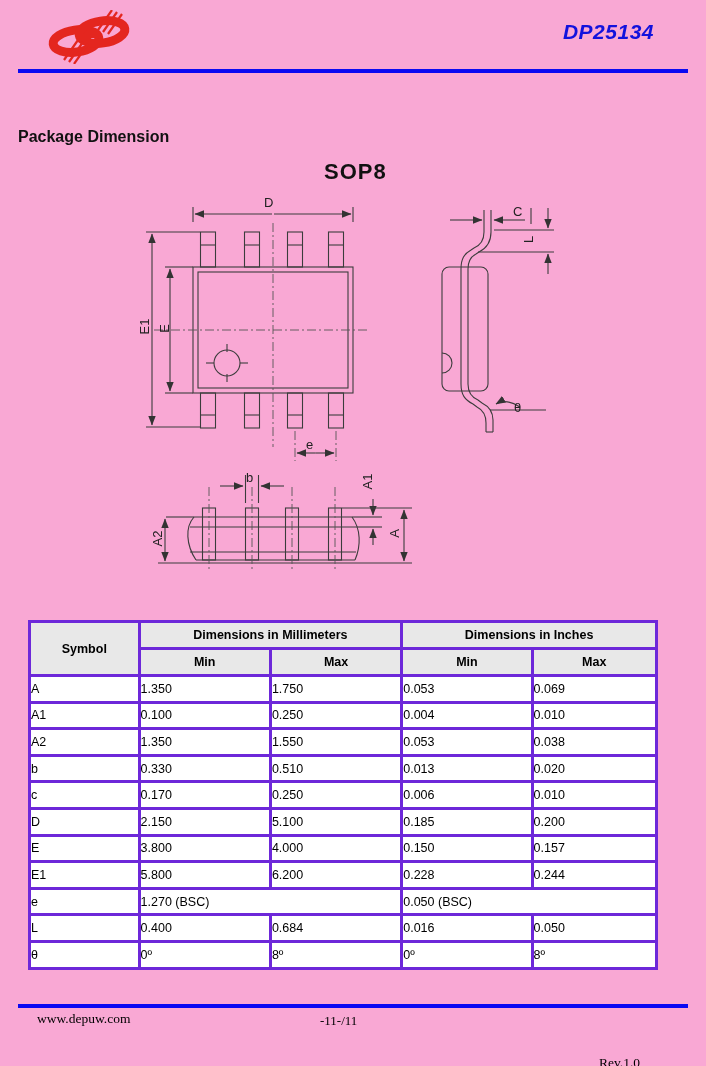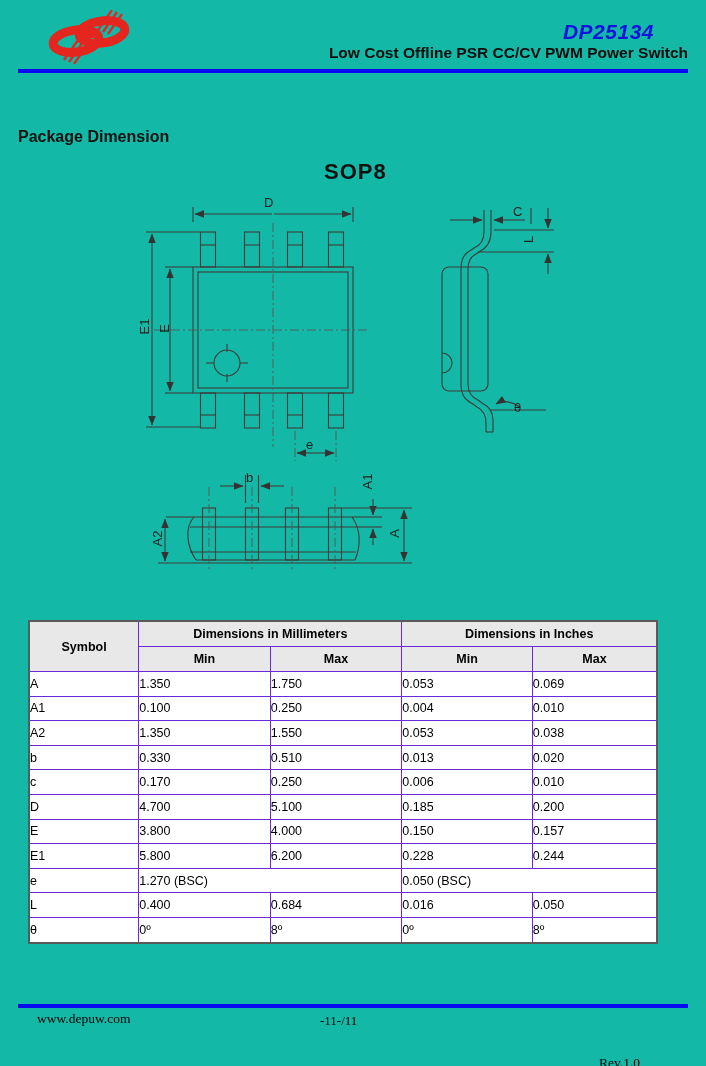--- a/index.html
+++ b/index.html
@@ -1,36 +1,36 @@
 <!DOCTYPE html>
 <html><head>
 <meta charset="utf-8">
 <style>
   html,body{margin:0;padding:0;background:#fff;}
-  .page{position:relative;width:706px;height:1066px;background:#14b8a6;overflow:hidden;
+  .page{position:relative;width:706px;height:1066px;background:#f9a8d4;overflow:hidden;
         font-family:"Liberation Sans",sans-serif;color:#111;}
   
   .logo{position:absolute;left:38px;top:10px;width:104px;height:54px;}
   .part-number{position:absolute;right:52px;top:20px;font-size:21px;font-weight:bold;
                font-style:italic;color:#1212dd;letter-spacing:.5px;}
   .subtitle{position:absolute;right:18px;top:44px;font-size:15.5px;font-weight:bold;color:#0d0d0d;}
   .rule{position:absolute;left:18px;width:670px;height:4px;background:#0a0af2;}
   .rule.hdr{top:69px;}
   .rule.ftr{top:1004px;}
   
   .section-title{position:absolute;left:18px;top:128px;font-size:16px;font-weight:bold;}
   .pkg-name{position:absolute;left:324px;top:159px;font-size:22px;font-weight:bold;letter-spacing:1px;}
   
   .fig{position:absolute;left:0;top:0;}
   .lbl{position:absolute;font-size:13px;color:#222;line-height:13px;white-space:nowrap;}
   .rot{transform:rotate(-90deg);transform-origin:center center;display:inline-block;}
   
   table.dims{position:absolute;left:28px;top:620px;width:630px;border-collapse:collapse;
              font-size:12.5px;color:#000;border:2px solid #5a5a5a;}
-  table.dims th,table.dims td{border:1px solid #6d28d9;padding:0;}
+  table.dims th,table.dims td{border:3px solid #6d28d9;padding:0;}
   table.dims thead th{background:#e8e8e8;font-weight:bold;height:24px;}
   table.dims tbody td{height:23.6px;background:#fff;}
   
   .foot{position:absolute;font-family:"Liberation Serif",serif;color:#000;}
   .foot.site{left:24px;top:1011px;font-size:13.5px;margin-left:13px;}
   .foot.page-num{left:320px;top:1013px;font-size:13px;}
   .foot.rev{left:599px;top:1011px;font-size:13.5px;margin-top:44px;}
 </style>
 </head>
 <body>
@@ -42,21 +42,20 @@
       <g fill="none" stroke="#e4261f">
         <ellipse cx="38" cy="31" rx="23" ry="11" stroke-width="9" transform="rotate(-8 38 31)"></ellipse>
         <ellipse cx="64" cy="22" rx="23" ry="11" stroke-width="9" transform="rotate(-8 64 22)"></ellipse>
         <path d="M51,17 V35 M42,26 H60" stroke-width="4"></path>
         <path d="M60,20 L74,0 M65,22 L79,2 M70,24 L84,4" stroke-width="2.2"></path>
         <path d="M26,50 L40,30 M31,52 L45,32 M36,54 L50,34" stroke-width="2.2"></path>
       </g>
     </svg>
   </div>
   <div class="part-number">DP25134</div>
-  <div class="subtitle">Low Cost Offline PSR CC/CV PWM Power Switch</div>
   <div class="rule hdr"></div>
 
   <div class="section-title">Package Dimension</div>
   <div class="pkg-name">SOP8</div>
 
   <svg class="fig" style="left:140px;top:195px;" width="260" height="270" viewBox="0 0 260 270">
     <defs>
         <marker id="arT" markerWidth="9" markerHeight="7" refX="8.5" refY="3.5" orient="auto">
       <path d="M0,0L9,3.5L0,7Z" fill="#333"></path>
         </marker>
@@ -237,21 +236,21 @@
       </tr>
       <tr>
         <td>c</td>
         <td>0.170</td>
         <td>0.250</td>
         <td>0.006</td>
         <td>0.010</td>
       </tr>
       <tr>
         <td>D</td>
-        <td>4.700</td>
+        <td>2.150</td>
         <td>5.100</td>
         <td>0.185</td>
         <td>0.200</td>
       </tr>
       <tr>
         <td>E</td>
         <td>3.800</td>
         <td>4.000</td>
         <td>0.150</td>
         <td>0.157</td>

